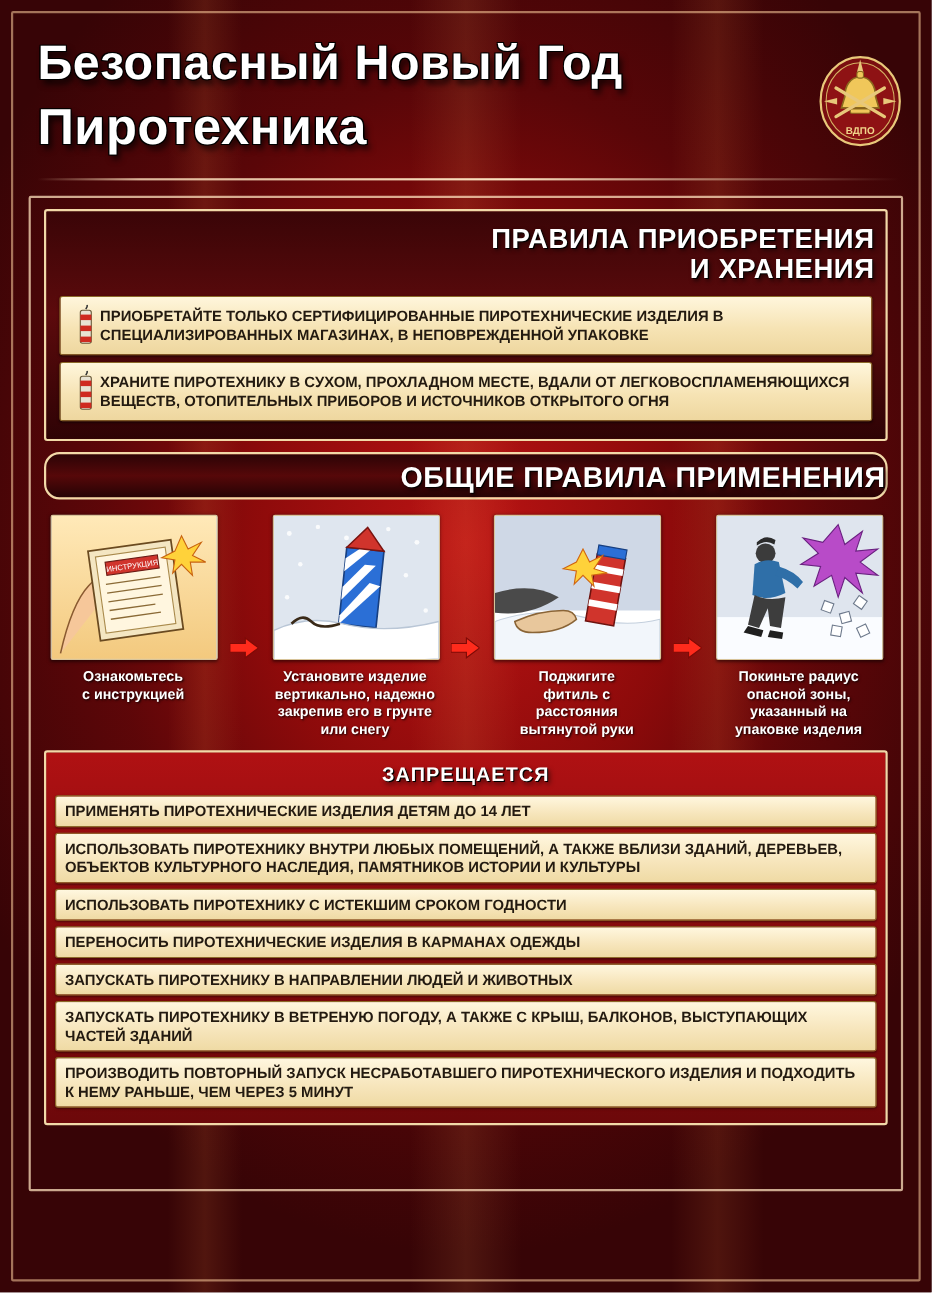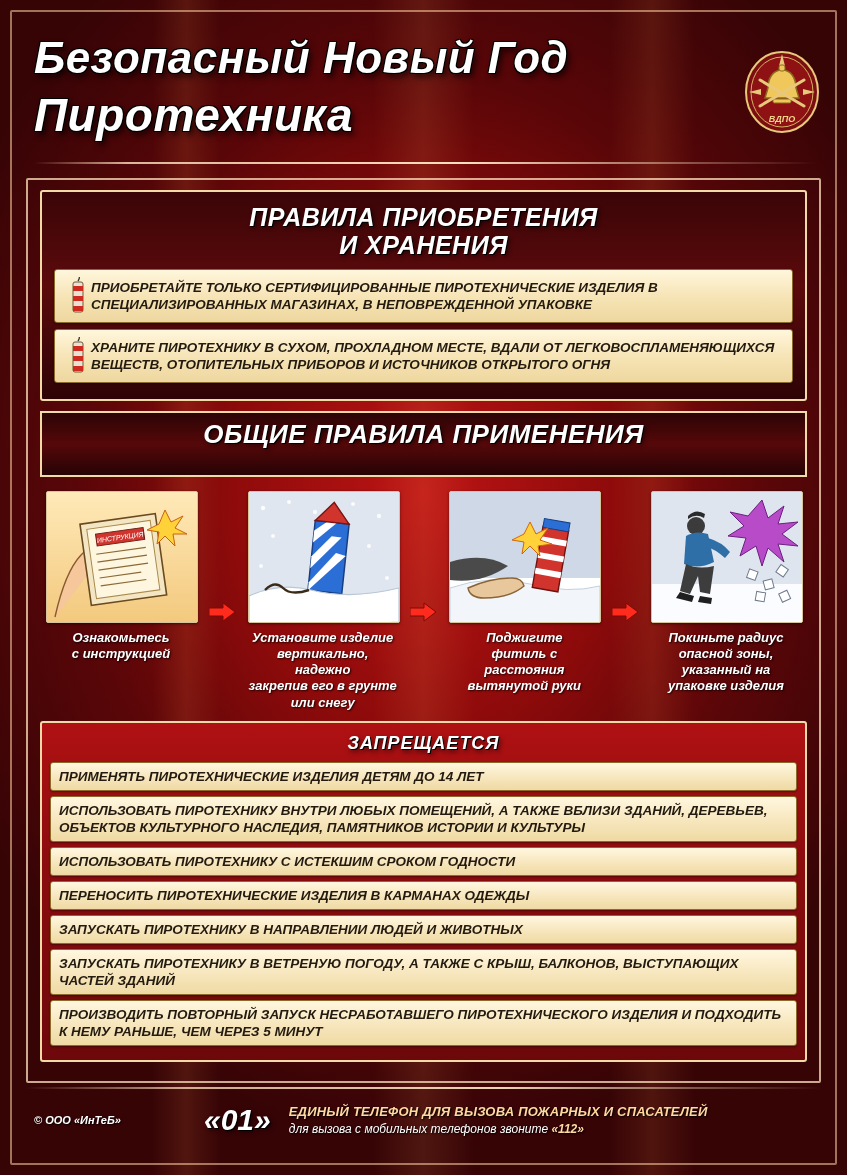--- a/index.html
+++ b/index.html
@@ -28,21 +28,20 @@
       linear-gradient(90deg, rgba(255,120,60,0) 72%, rgba(255,140,70,.12) 77%, rgba(255,120,60,0) 82%);
     pointer-events:none;
   }
   .inner{
     position:relative;
     width:100%;height:100%;
     box-sizing:border-box;
     border:2px solid rgba(255,210,160,.55);
     border-radius:2px;
     padding:0;
-    font-style:italic;
   }
 
   
   .header{
     position:relative;
     height:160px;
     padding:14px 18px 0 22px;
     box-sizing:border-box;
   }
   .title1, .title2{
@@ -79,21 +78,21 @@
     border:2px solid #f2d9a8;
     border-radius:3px;
     box-sizing:border-box;
     margin-bottom:10px;
   }
   .panel-dark{
     background:linear-gradient(180deg,#3a0507 0%, #5c0a0c 45%, #2e0305 100%);
     padding:8px 10px 10px 10px;
   }
   .band-title{
-    text-align:center;
+    text-align:right;
     font-weight:bold;
     color:#ffffff;
     font-size:25px;
     letter-spacing:.5px;
     line-height:1.1;
     text-shadow:1px 1px 0 #000, 2px 2px 4px rgba(0,0,0,.6);
     margin:4px 0 10px 0;
   }
   .tile{
     display:flex;
@@ -111,22 +110,22 @@
     color:#231a10;
     line-height:1.28;
     text-transform:uppercase;
   }
   .fw-icon{flex:0 0 26px;width:26px;height:38px;}
 
   
   .band{
     background:linear-gradient(180deg,#2c0406 0%, #560809 50%, #260305 100%);
     border:2px solid #f2d9a8;
-    border-radius:0;
-    padding:7px 0 26px 0;
+    border-radius:14px;
+    padding:7px 0 3px 0;
     margin-bottom:8px;
   }
   .band .band-title{margin:0;font-size:26px;}
 
   
   .steps{
     display:flex;
     align-items:flex-start;
     justify-content:space-between;
     padding:6px 6px 2px 6px;
@@ -442,26 +441,15 @@
         <div class="frow">ИСПОЛЬЗОВАТЬ ПИРОТЕХНИКУ ВНУТРИ ЛЮБЫХ ПОМЕЩЕНИЙ, А ТАКЖЕ ВБЛИЗИ ЗДАНИЙ, ДЕРЕВЬЕВ, ОБЪЕКТОВ КУЛЬТУРНОГО НАСЛЕДИЯ, ПАМЯТНИКОВ ИСТОРИИ И КУЛЬТУРЫ</div>
         <div class="frow">ИСПОЛЬЗОВАТЬ ПИРОТЕХНИКУ С ИСТЕКШИМ СРОКОМ ГОДНОСТИ</div>
         <div class="frow">ПЕРЕНОСИТЬ ПИРОТЕХНИЧЕСКИЕ ИЗДЕЛИЯ В КАРМАНАХ ОДЕЖДЫ</div>
         <div class="frow">ЗАПУСКАТЬ ПИРОТЕХНИКУ В НАПРАВЛЕНИИ ЛЮДЕЙ И ЖИВОТНЫХ</div>
         <div class="frow">ЗАПУСКАТЬ ПИРОТЕХНИКУ В ВЕТРЕНУЮ ПОГОДУ, А ТАКЖЕ С КРЫШ, БАЛКОНОВ, ВЫСТУПАЮЩИХ ЧАСТЕЙ ЗДАНИЙ</div>
         <div class="frow">ПРОИЗВОДИТЬ ПОВТОРНЫЙ ЗАПУСК НЕСРАБОТАВШЕГО ПИРОТЕХНИЧЕСКОГО ИЗДЕЛИЯ И ПОДХОДИТЬ К НЕМУ РАНЬШЕ, ЧЕМ ЧЕРЕЗ 5 МИНУТ</div>
       </div>
 
     </div>
 
-    <div class="footer">
-      <div class="foot-rule"></div>
-      <div class="copy">© ООО «ИнТеБ»</div>
-      <div class="phone">«01»</div>
-      <div class="foot-right">
-        <div class="foot-line1">ЕДИНЫЙ ТЕЛЕФОН ДЛЯ ВЫЗОВА ПОЖАРНЫХ И СПАСАТЕЛЕЙ</div>
-        <div class="foot-line2">
-          <span>для вызова с мобильных телефонов звоните </span><b>«112»</b>
-        </div>
-      </div>
-    </div>
 
   </div>
 </div>
 
 </body></html>

